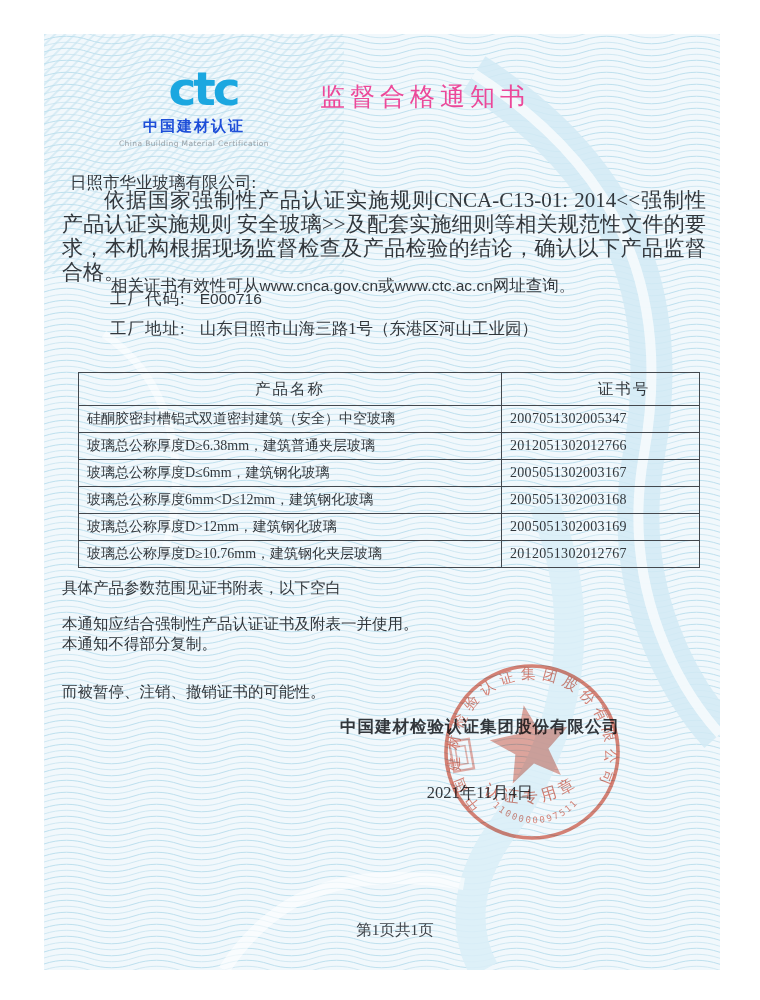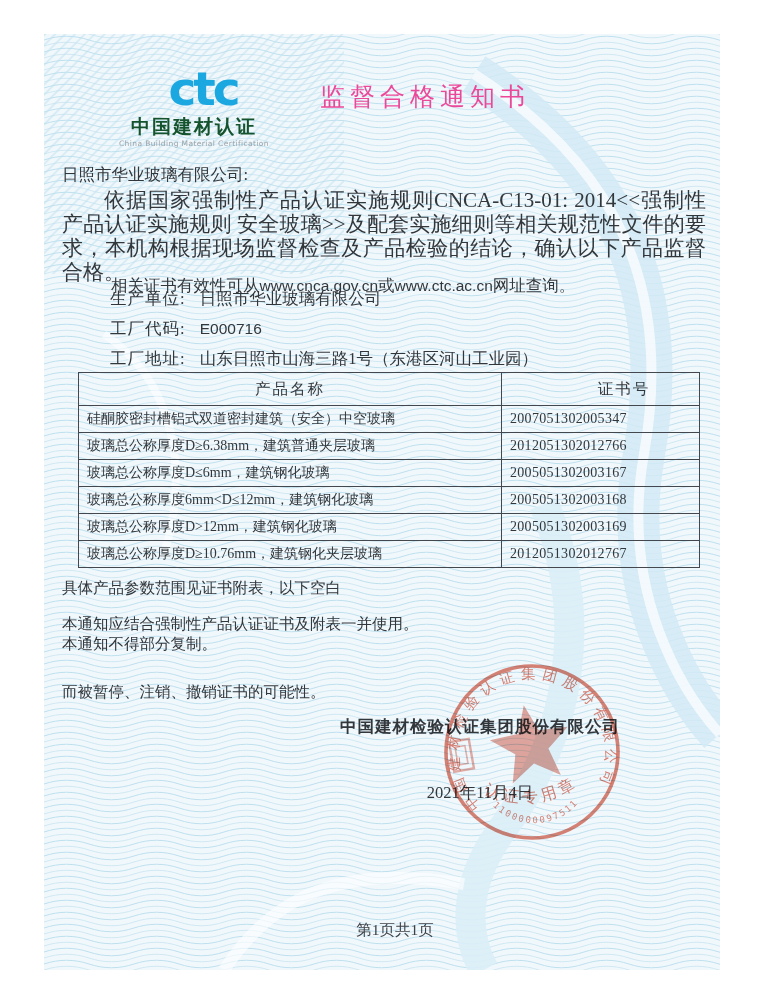--- a/index.html
+++ b/index.html
@@ -4,28 +4,28 @@
 <style>
   html,body{margin:0;padding:0;background:#ffffff;}
   body{width:760px;height:1000px;font-family:"Liberation Serif","DejaVu Serif",serif;color:#32373c;}
   .sheet{position:relative;width:760px;height:1000px;background:#ffffff;overflow:hidden;}
   .bg{position:absolute;left:44px;top:34px;}
   .content{position:absolute;inset:0;}
 
   .logo{position:absolute;left:94px;top:66px;width:200px;text-align:center;}
   .logo-mark{font-family:"DejaVu Sans",sans-serif;font-weight:800;font-size:47px;line-height:46px;
              color:#1ba7e0;letter-spacing:-3px;margin-left:18px;}
-  .logo-cn{font-family:"DejaVu Sans",sans-serif;font-weight:700;font-size:19px;line-height:24px;
-           color:#14532d;letter-spacing:2px;margin-top:2px;}
+  .logo-cn{font-family:"DejaVu Sans",sans-serif;font-weight:700;font-size:15px;line-height:24px;
+           color:#1d4ed8;letter-spacing:2px;margin-top:2px;}
   .logo-en{font-family:"DejaVu Sans",sans-serif;font-size:7.5px;color:#9aa2a8;letter-spacing:.4px;margin-top:1px;}
 
   .title{position:absolute;left:290px;top:80px;width:270px;margin:0;text-align:center;
          font-size:25px;font-weight:500;letter-spacing:5px;color:#ec4899;}
 
-  .addressee{position:absolute;left:62px;top:164px;margin:0;font-size:16.5px;}
+  .addressee{position:absolute;left:62px;top:164px;margin:8px;font-size:16.5px;}
   .para1{position:absolute;left:62px;top:188px;width:644px;margin:0;font-size:21px;line-height:24px;
          text-indent:2em;text-align:justify;}
   .para2{position:absolute;left:62px;top:259px;width:644px;margin:16px;font-size:16.5px;text-indent:2em;}
   .url{font-family:"Liberation Sans",sans-serif;font-size:15.5px;}
 
   .fields{position:absolute;left:110px;top:284px;font-size:16.5px;}
   .field-row{height:30px;line-height:30px;white-space:nowrap;}
   .field-label{letter-spacing:1px;}
   .field-value{margin-left:10px;}
   .mono{font-family:Liberation Sans, sans-serif;font-size:15.5px;margin-top:32px;}
@@ -81,24 +81,20 @@
       <div class="logo-cn">中国建材认证</div>
       <div class="logo-en">China Building Material Certification</div>
     </div>
     <h1 class="title">监督合格通知书</h1>
 
     <p class="addressee">日照市华业玻璃有限公司:</p>
     <p class="para1">依据国家强制性产品认证实施规则CNCA-C13-01: 2014&lt;&lt;强制性产品认证实施规则 安全玻璃&gt;&gt;及配套实施细则等相关规范性文件的要求，本机构根据现场监督检查及产品检验的结论，确认以下产品监督合格。</p>
     <p class="para2"><span>相关证书有效性可从</span><span class="url">www.cnca.gov.cn</span><span>或</span><span class="url">www.ctc.ac.cn</span><span>网址查询。</span></p>
 
     <div class="fields">
-      <div class="field-row">
-        <span class="field-label">生产单位:</span>
-        <span class="field-value">日照市华业玻璃有限公司</span>
-      </div>
       <div class="field-row">
         <span class="field-label">工厂代码:</span>
         <span class="field-value mono">E000716</span>
       </div>
       <div class="field-row">
         <span class="field-label">工厂地址:</span>
         <span class="field-value">山东日照市山海三路1号（东港区河山工业园）</span>
       </div>
     </div>
 

